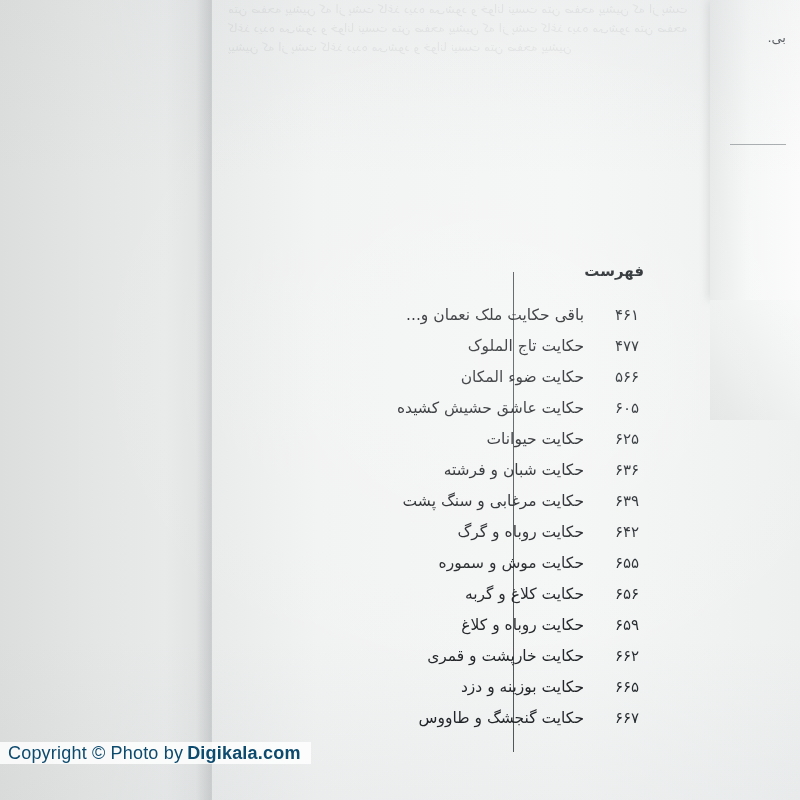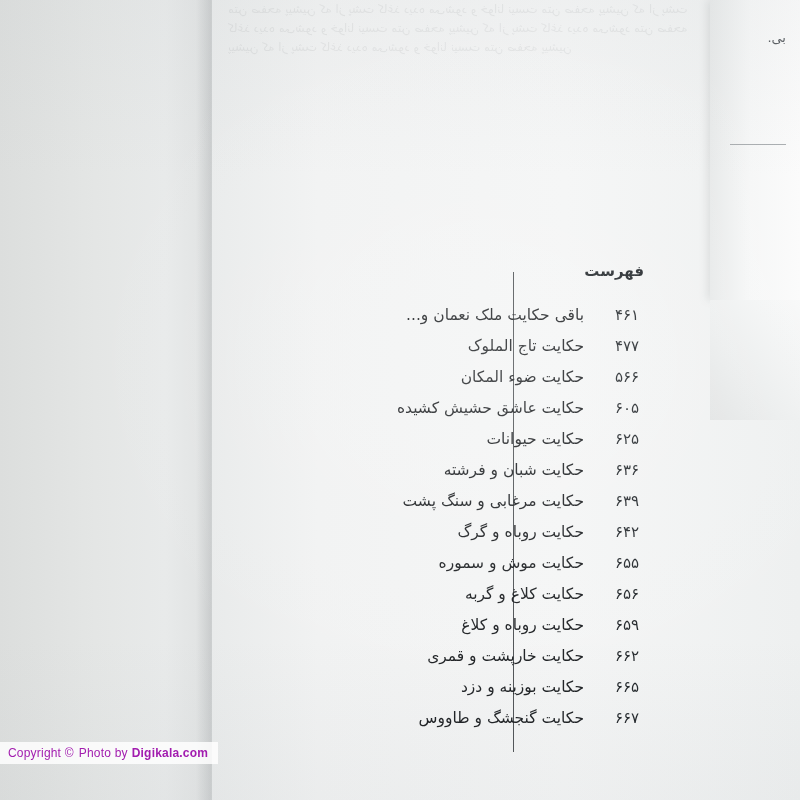--- a/index.html
+++ b/index.html
@@ -172,22 +172,22 @@
   
   .watermark {
     position: absolute;
     left: 0;
     bottom: 36px;
     height: 22px;
     display: flex;
     align-items: center;
     padding: 0 10px 0 8px;
     background: rgba(255,255,255,0.82);
-    color: #a21caf;
-    font-size: 12px;
+    color: #0c4a6e;
+    font-size: 18px;
     font-family: "Liberation Sans", sans-serif;
     letter-spacing: 0.2px;
   }
   .watermark .brand {
     font-weight: bold;
     margin-right: 0;
   }
   .copy-glyph { margin-right: 5px; }
 
   

